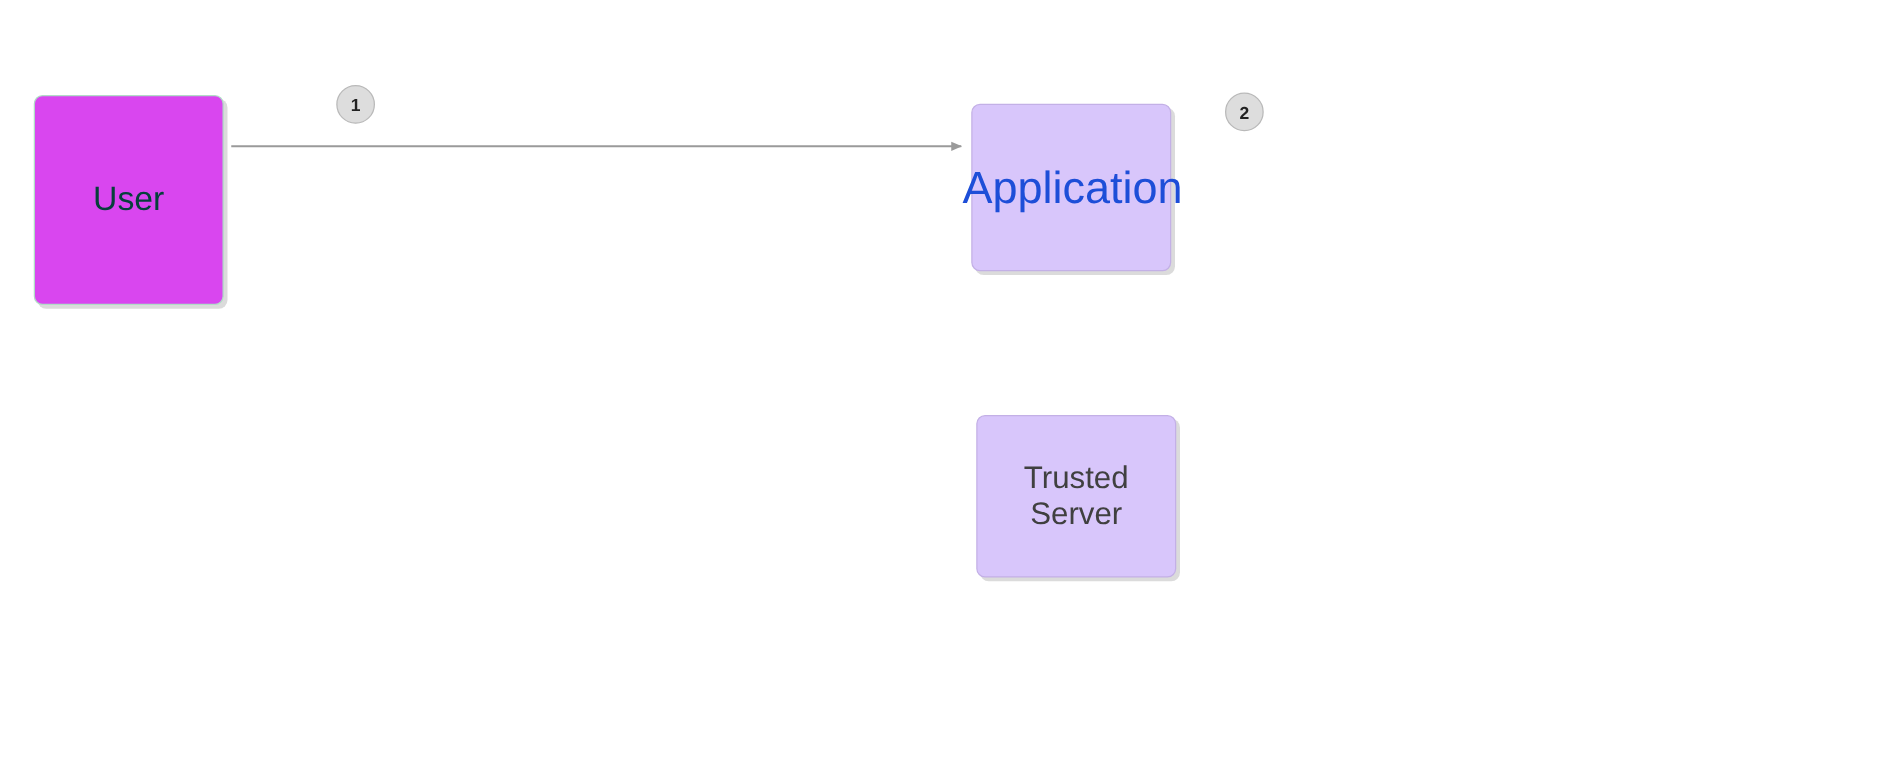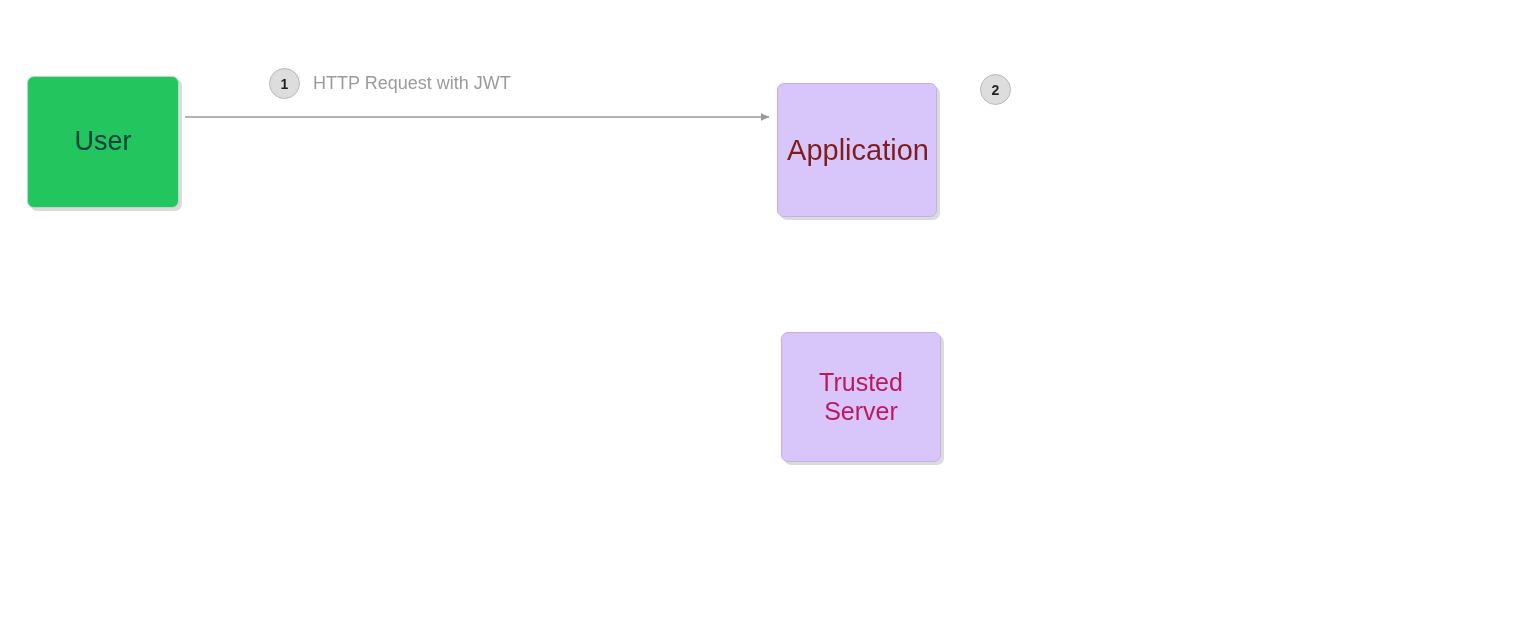--- a/index.html
+++ b/index.html
@@ -34,50 +34,50 @@
   }
   .node-label {
     display: block;
     white-space: pre-line;
   }
 
   .node.user {
     left: 27px;
     top: 76px;
     width: 152px;
-    height: 132px;
-    background: #22c55e;
+    height: 168px;
+    background: #d946ef;
     border: 1px solid #b0ddc6;
     color: #05403a;
     font-size: 27px;
   }
 
   .node.application {
     left: 777px;
     top: 83px;
     width: 160px;
     height: 134px;
     background: #d8c6fb;
     border: 1px solid #c3b0e6;
-    color: #7f1d1d;
-    font-size: 29px;
+    color: #1d4ed8;
+    font-size: 36px;
   }
   .node.application .node-label {
     
     margin-left: 2px;
   }
 
   .node.trusted-server {
     left: 781px;
     top: 332px;
     width: 160px;
     height: 130px;
     background: #d8c6fb;
     border: 1px solid #c3b0e6;
-    color: #be185d;
+    color: #404040;
     font-size: 25px;
   }
 
   
   .edge {
     position: absolute;
     left: 0;
     top: 0;
     width: 1516px;
     height: 623px;
@@ -137,20 +137,19 @@
     <span class="node-label">Application</span>
   </div>
 
   <div class="node trusted-server">
     <span class="node-label">Trusted
 Server</span>
   </div>
 
   <div class="step step-1">
     <span class="step-badge">1</span>
-    <span class="step-text">HTTP Request with JWT</span>
   </div>
 
   <div class="step step-2">
     <span class="step-badge">2</span>
   </div>
 
 </div>
 
 </body></html>

